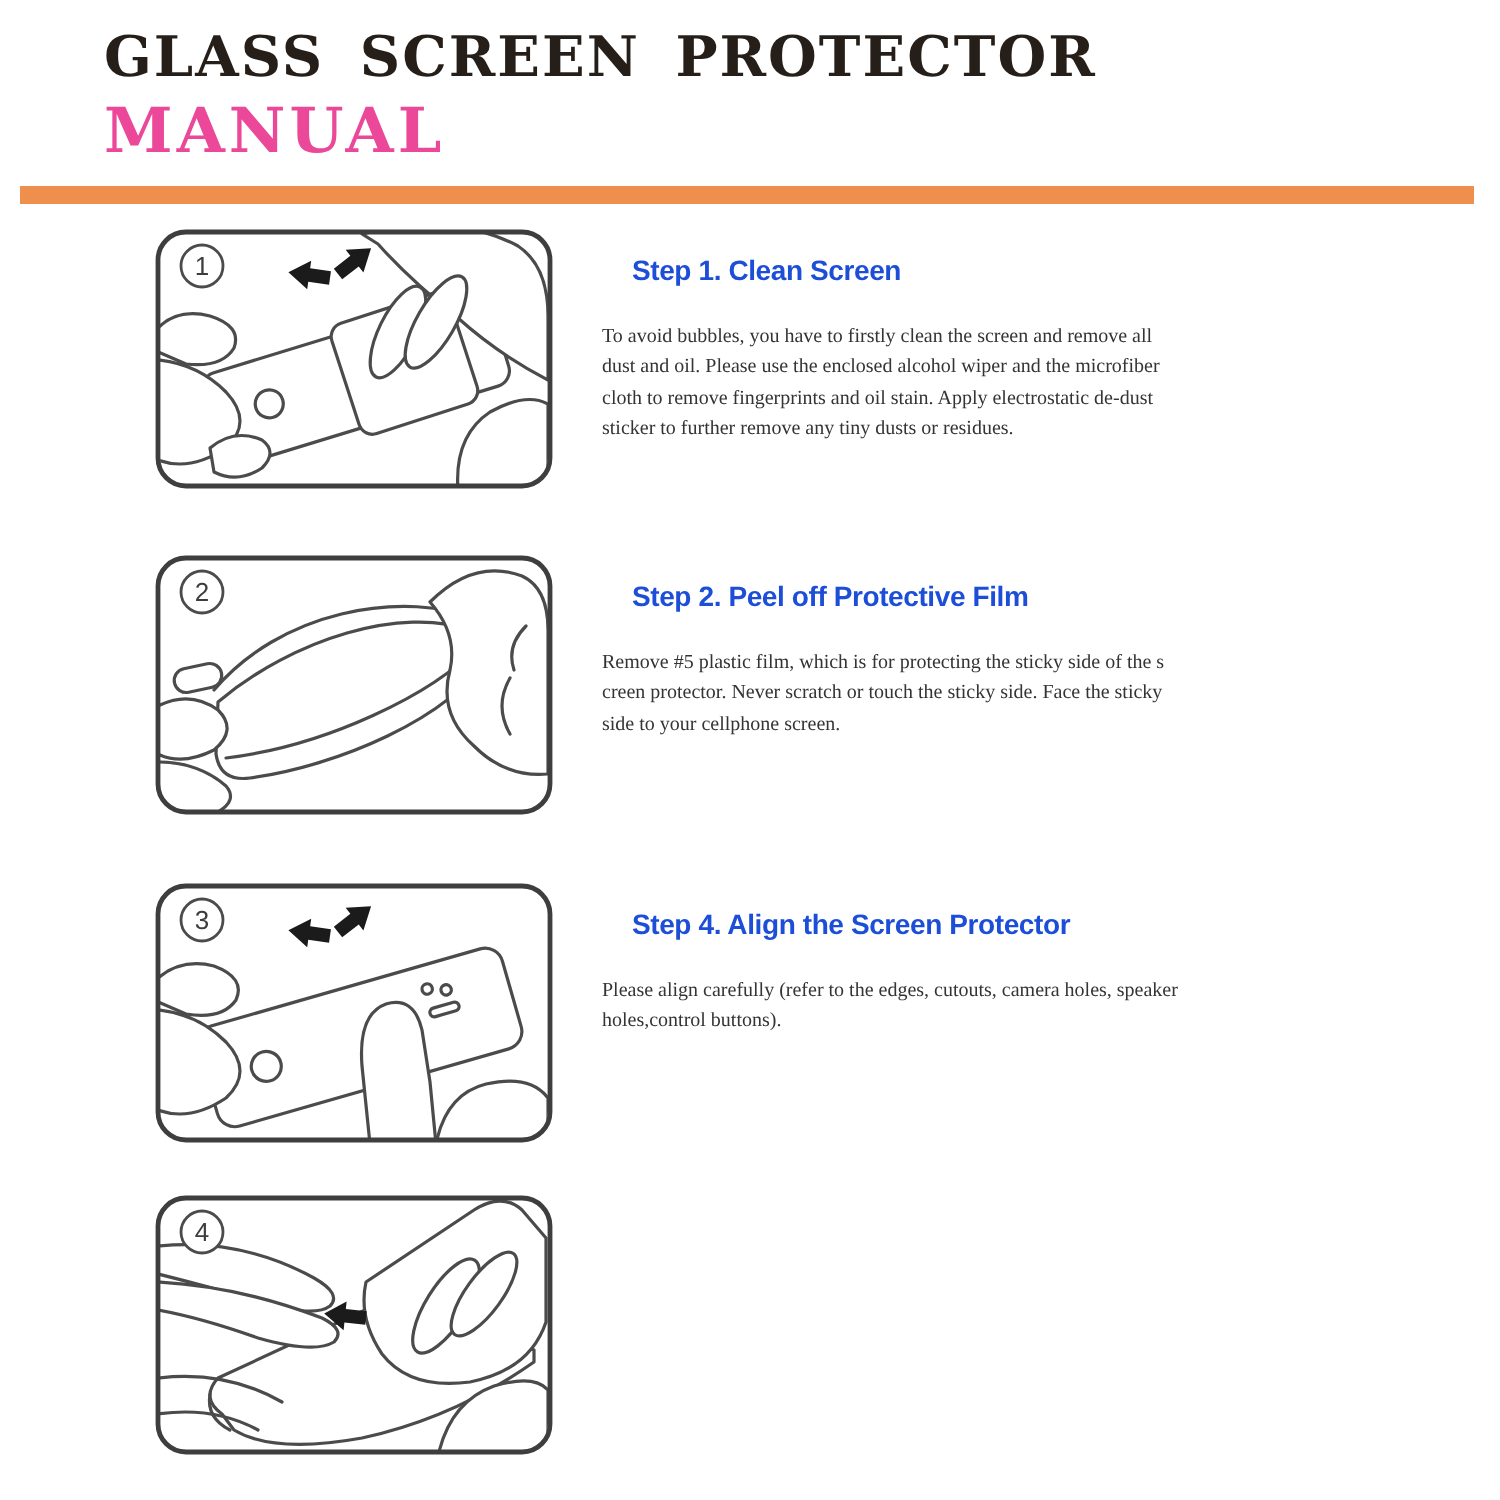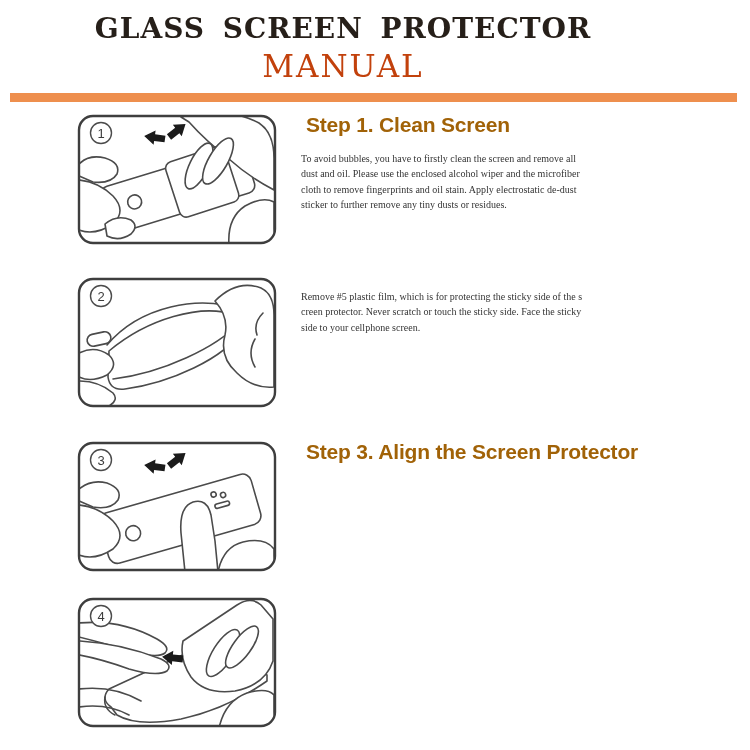--- a/index.html
+++ b/index.html
@@ -2,41 +2,41 @@
 <html><head>
 <meta charset="utf-8">
 <style>
   html,body { margin:0; padding:0; background:#ffffff; }
   .page {
     position:relative; width:750px; height:750px; overflow:hidden;
     background:#ffffff; font-family:"Liberation Serif", serif;
   }
   
   .header { position:absolute; top:0; left:0; width:634px; padding-left:52px;
-            box-sizing:border-box; text-align:center; }
+            box-sizing:border-box; text-align:left; }
   .title-line1 {
     margin:14px 0 0 0; font-family:"DejaVu Serif", serif; font-weight:bold;
     font-size:28px; line-height:30px; letter-spacing:1px; word-spacing:7px;
     color:#261f19;
   }
   .title-line2 {
-    margin:6px 0 0 0; font-family:"DejaVu Serif", serif; font-weight:normal;
-    font-size:31px; line-height:32px; letter-spacing:2px; color:#c2410c;
+    margin:6px 0 0 0; font-family:"DejaVu Serif", serif; font-weight:bold;
+    font-size:31px; line-height:32px; letter-spacing:2px; color:#ec4899;
   }
   .divider { position:absolute; top:93px; left:10px; width:727px; height:9px;
              background:#ee8f4e; }
   
   .step { position:absolute; left:0; width:750px; }
   .row-1 { top:110px; } .row-2 { top:273px; } .row-3 { top:437px; } .row-4 { top:593px; }
   .illus { position:absolute; left:77px; top:4px; width:200px; height:131px; }
   .illus svg { display:block; width:200px; height:131px; }
   .content { position:absolute; left:301px; top:0; width:449px; }
   .step-title {
-    margin:5px; font-family:"Liberation Sans", sans-serif; font-weight:bold;
-    font-size:21px; line-height:20px; letter-spacing:-0.2px; color:#a16207;
+    margin:15px; font-family:"Liberation Sans", sans-serif; font-weight:bold;
+    font-size:14px; line-height:20px; letter-spacing:-0.2px; color:#1d4ed8;
   }
   .step-body {
     margin:16px 0 0 0; font-family:"Liberation Serif", serif;
     font-size:10px; line-height:15.4px; color:#343434; white-space:pre;
   }
   
   .box-bg     { fill:#ffffff; stroke:none; }
   .box-border { fill:none; stroke:#3e3e3e; stroke-width:2.4; }
   .ln path, .ln rect, .ln circle, .ln ellipse {
     fill:#ffffff; stroke:#4b4b4b; stroke-width:1.6;
@@ -141,20 +141,21 @@
           </g>
         </g>
         <g>
           <circle class="badge-circle" cx="24" cy="19" r="10.5"></circle>
           <text class="badge-num" x="24" y="23.5">2</text>
         </g>
         <rect class="box-border" x="2" y="2" width="196" height="127" rx="14"></rect>
       </svg>
     </div>
     <div class="content">
+      <h2 class="step-title">Step 2. Peel off Protective Film</h2>
       <p class="step-body">Remove #5 plastic film, which is for protecting the sticky side of the s
 creen protector. Never scratch or touch the sticky side. Face the sticky
 side to your cellphone screen.</p>
     </div>
   </div>
 
   <div class="step row-3">
     <div class="illus">
       <svg viewBox="0 0 200 131">
         <rect class="box-bg" x="2" y="2" width="196" height="127" rx="14"></rect>
@@ -180,21 +181,23 @@
           </g>
         </g>
         <g>
           <circle class="badge-circle" cx="24" cy="19" r="10.5"></circle>
           <text class="badge-num" x="24" y="23.5">3</text>
         </g>
         <rect class="box-border" x="2" y="2" width="196" height="127" rx="14"></rect>
       </svg>
     </div>
     <div class="content">
-      <h2 class="step-title">Step 3. Align the Screen Protector</h2>
+      <h2 class="step-title">Step 4. Align the Screen Protector</h2>
+      <p class="step-body">Please align carefully (refer to the edges, cutouts, camera holes, speaker
+holes,control buttons).</p>
     </div>
   </div>
 
   <div class="step row-4">
     <div class="illus">
       <svg viewBox="0 0 200 131">
         <rect class="box-bg" x="2" y="2" width="196" height="127" rx="14"></rect>
         <g clip-path="url(#clip4)">
           <g class="ln">
             <path d="M34,110 Q23,102 32,92 L112,55 Q126,49 140,55 L190,78 L190,84 Q150,112 104,122 Q60,130 40,118 Z"></path>

